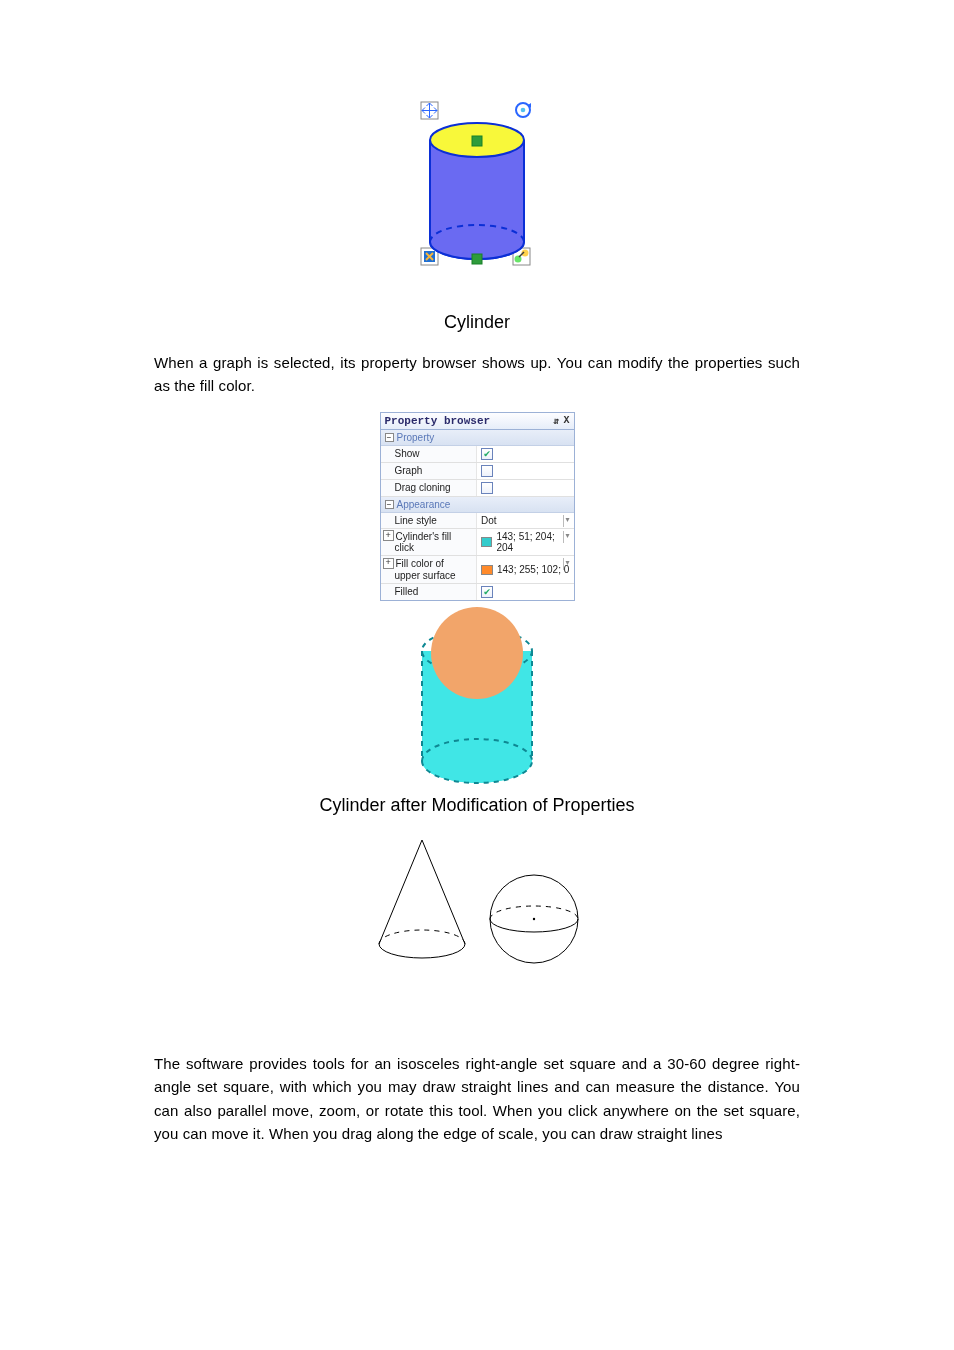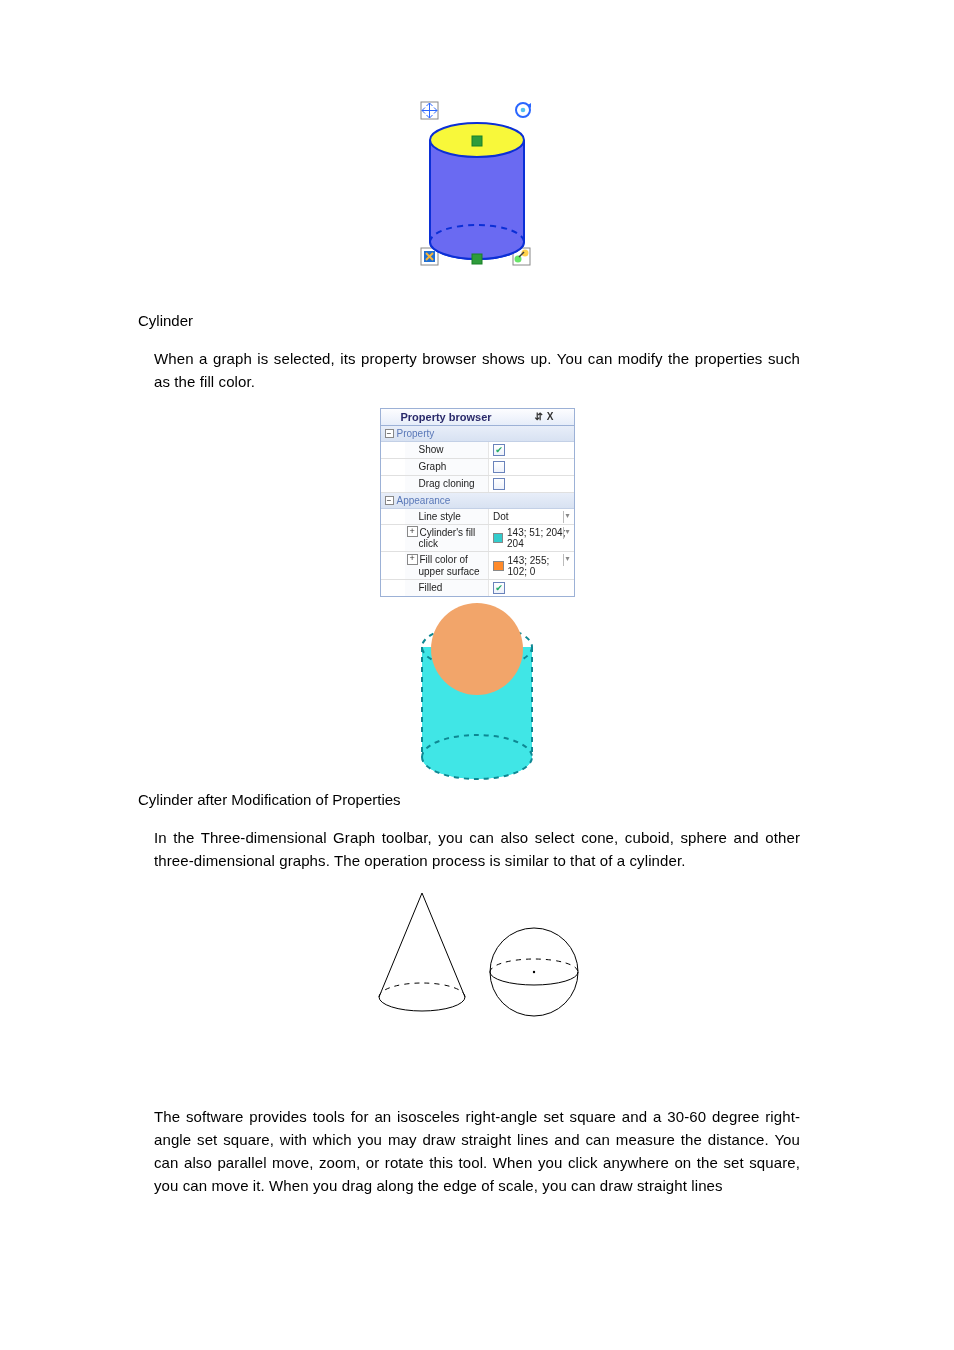--- a/index.html
+++ b/index.html
@@ -9,43 +9,44 @@
     font-size: 15px;
     color: #000;
     width: 954px;
     height: 1350px;
     position: relative;
   }
   .page {
     padding: 100px 138px 0 138px;
   }
   .caption {
-    font-size: 15px;
+    text-align: center;
+    font-size: 18px;
     margin: 6px 0 18px 0;
   }
   .para {
     text-align: justify;
     line-height: 1.55;
     margin: 14px 16px;
     letter-spacing: 0.1px;
   }
   .prop-browser {
     margin: 0 auto 4px auto;
     width: 195px;
     border: 1px solid #9cb1d6;
     font-size: 10px;
     background: #f4f6fb;
   }
   .pb-title {
     display: flex;
     justify-content: space-between;
     align-items: flex-start;
-    padding: 2px 20px;
+    padding: 2px 4px;
     background: linear-gradient(#fdfdff, #e6edf9);
-    font-family: Liberation Sans, sans-serif;
+    font-family: Liberation Mono, monospace;
     font-weight: bold;
     font-size: 11px;
     color: #2a2a6a;
     border-bottom: 1px solid #9cb1d6;
   }
   .pb-title .ctrls { display:flex; gap:4px; font-size:10px; color:#333;}
   .pb-section {
     background: linear-gradient(#e8eef9,#d8e2f2);
     color: #5a78b8;
     font-size: 10px;
@@ -54,21 +55,20 @@
     display:flex;
     align-items:center;
     gap:3px;
   }
   .pb-section .toggle { width:9px;height:9px;border:1px solid #888;background:#fff;font-size:8px;line-height:7px;text-align:center;color:#111;}
   .pb-row {
     display: grid;
     grid-template-columns: 50% 50%;
     border-bottom: 1px solid #e0e0e0;
     background: #fff;
-    padding-left: 24px;
   }
   .pb-row:last-child{border-bottom:none;}
   .pb-label {
     padding: 2px 4px 2px 14px;
     color: #222;
     background: #fafbfd;
     border-right:1px solid #e6e6e6;
   }
   .pb-label.plus::before{
     content:'';
@@ -226,21 +226,20 @@
       <path d="M128 46 L128 156" stroke="#0e8893" stroke-width="2" stroke-dasharray="5 5" fill="none"></path>
       <path d="M18 156 A55 22 0 0 0 128 156" stroke="#0e8893" stroke-width="2" stroke-dasharray="5 5" fill="none"></path>
       <path d="M18 156 A55 22 0 0 1 128 156" stroke="#0e8893" stroke-width="2" stroke-dasharray="5 5" fill="none"></path>
       <ellipse cx="73" cy="46" rx="55" ry="22" fill="none" stroke="#0e8893" stroke-width="2" stroke-dasharray="5 5"></ellipse>
 
       <circle cx="73" cy="48" r="46" fill="#f2a56a"></circle>
     </svg>
   </div>
   <div class="caption">Cylinder after Modification of Properties</div>
 
-  <p class="para">In the Three-dimensional Graph toolbar, you can also select cone, cuboid, sphere and other three-dimensional graphs. The operation process is similar to that of a cylinder.</p>
 
   <div class="fig3">
     <svg width="226" height="138" viewBox="0 0 226 138">
 
       <g>
         <path d="M58 6 L15 110 M58 6 L101 110" stroke="#000" fill="none"></path>
         <path d="M15 110 A43 14 0 0 0 101 110" stroke="#000" fill="none"></path>
         <path d="M15 110 A43 14 0 0 1 101 110" stroke="#000" fill="none" stroke-dasharray="5 5"></path>
       </g>
 

